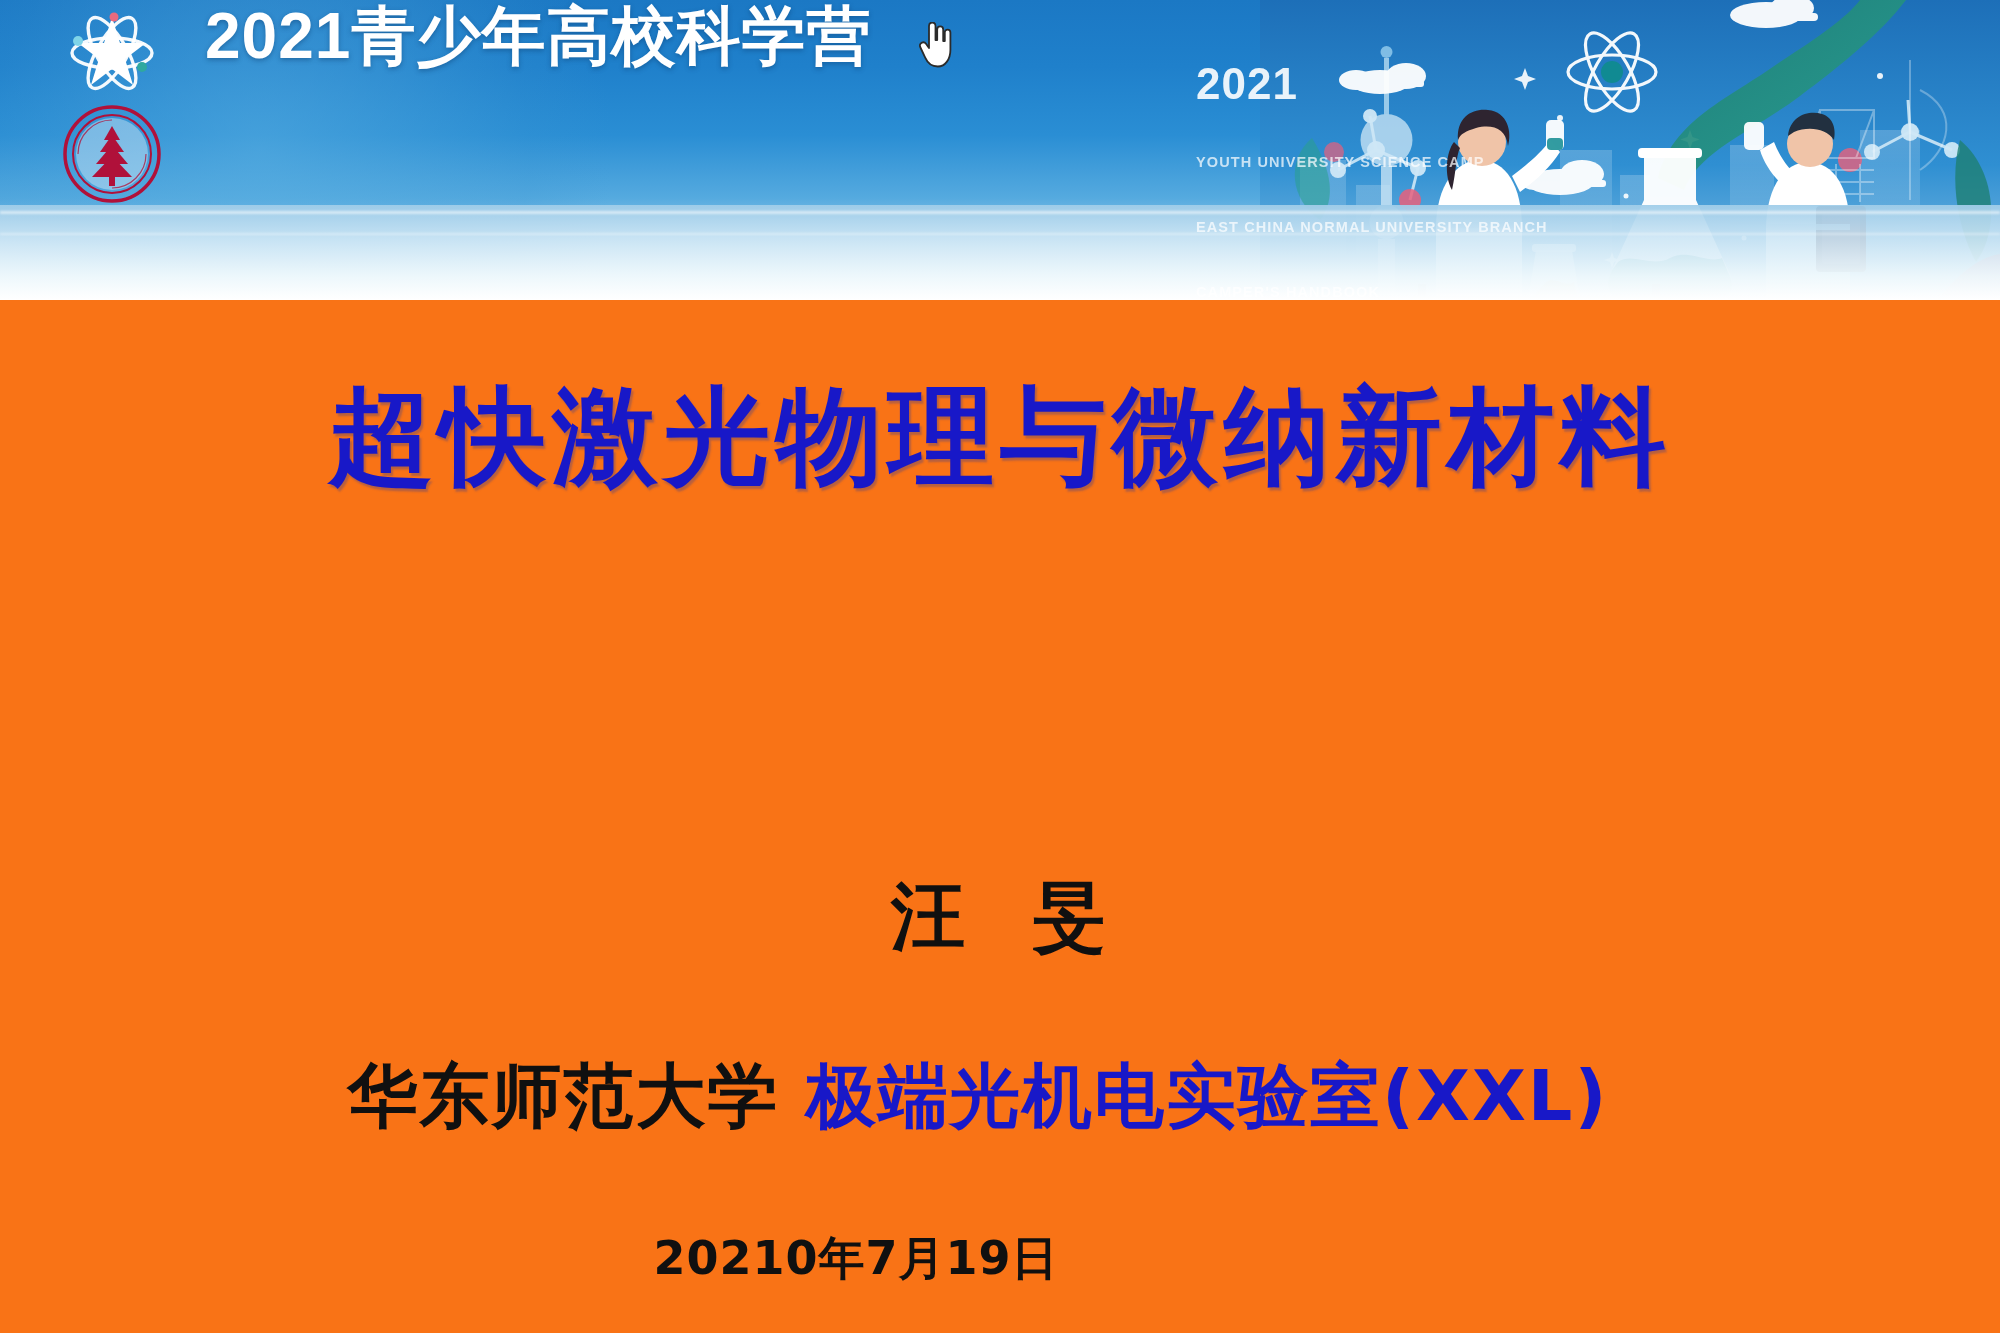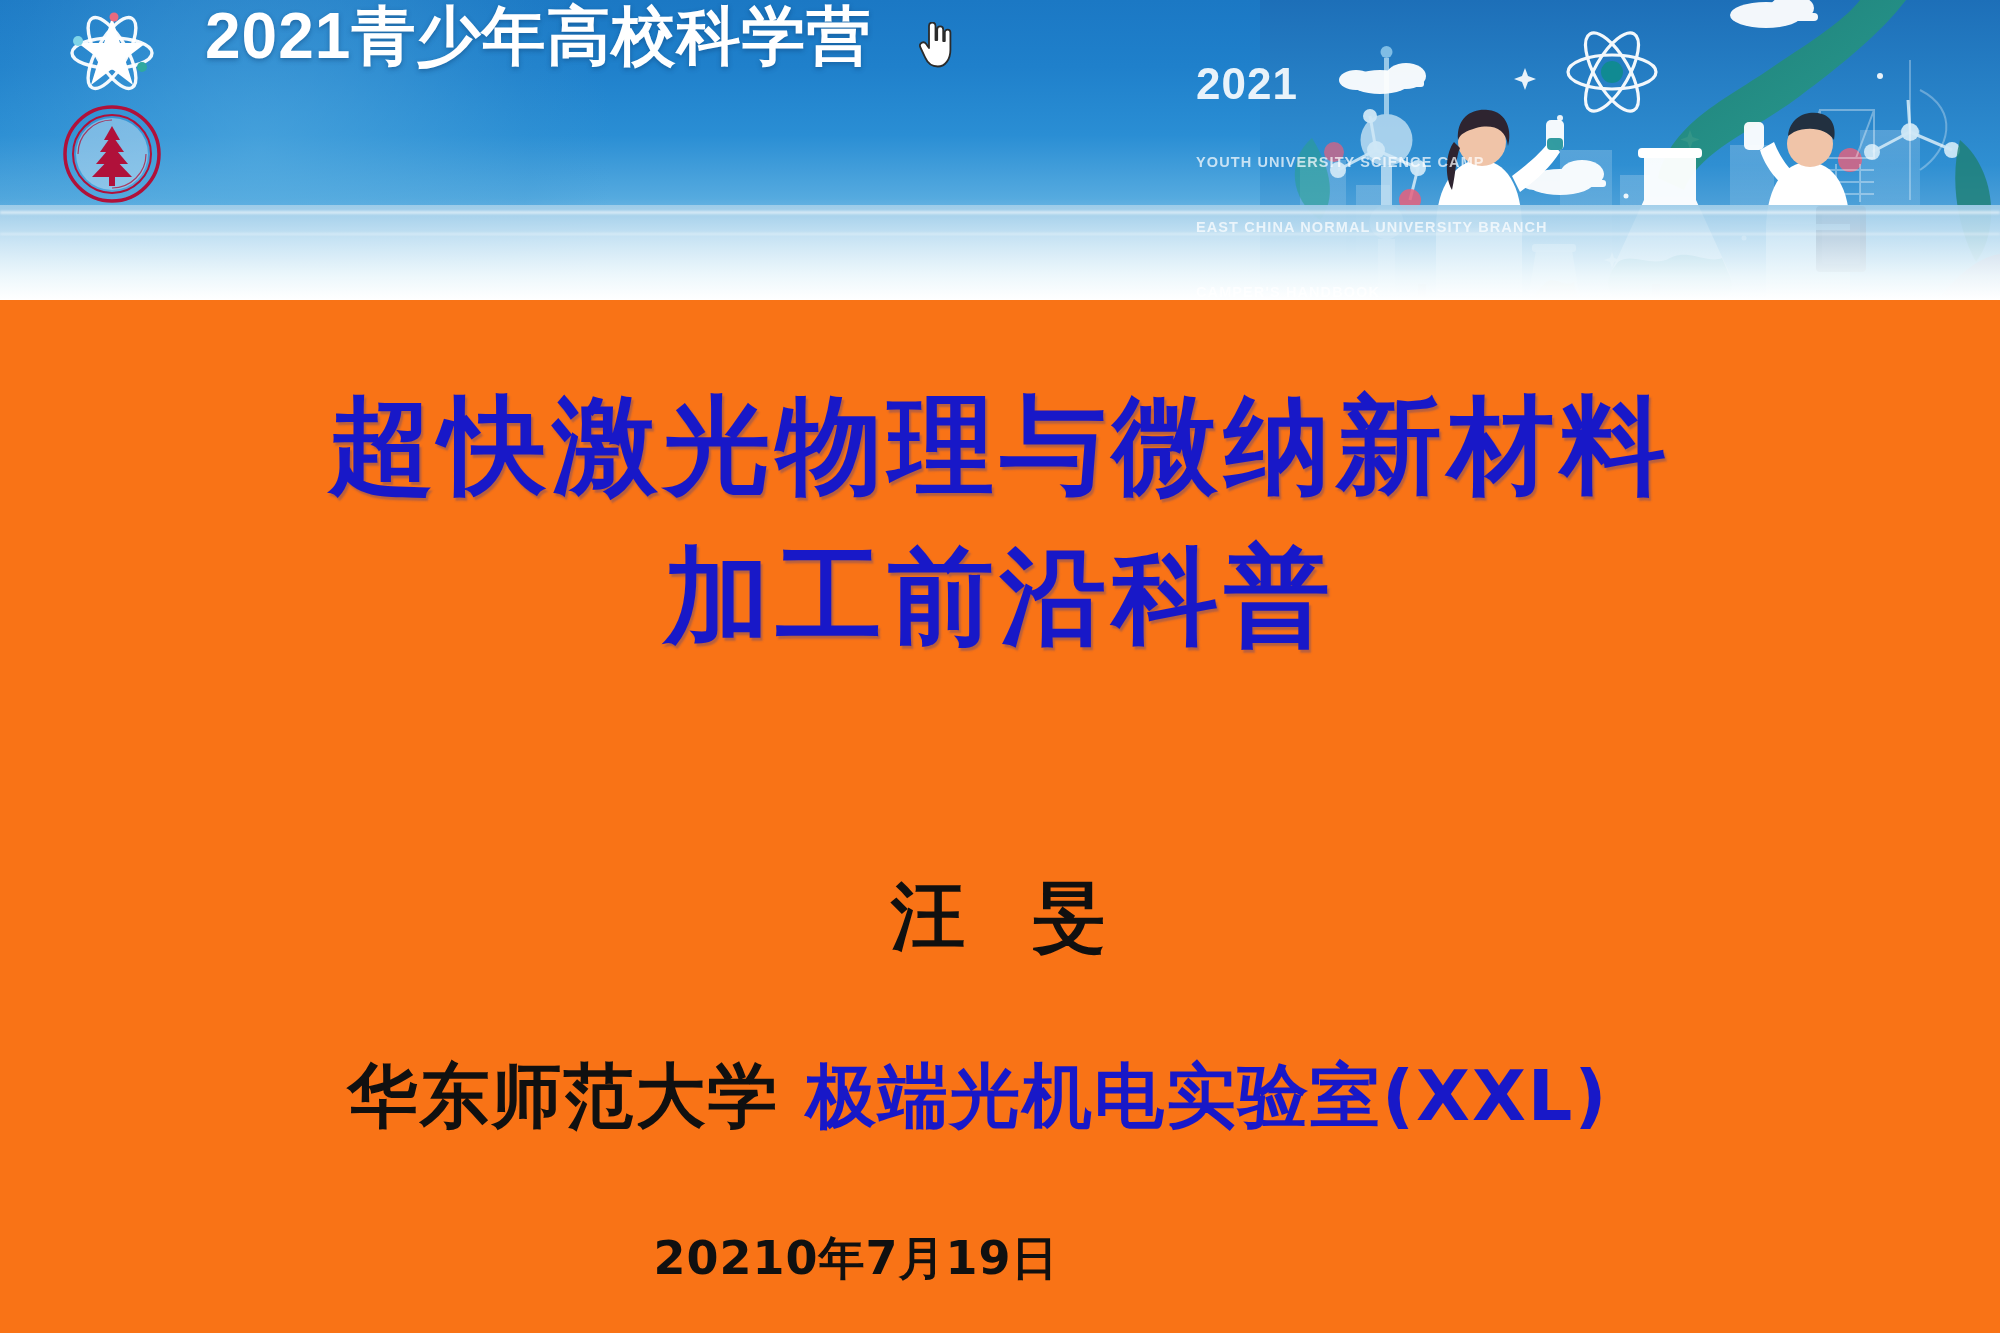--- a/index.html
+++ b/index.html
@@ -140,21 +140,21 @@
   }
 
   
   .title-wrap {
     position:absolute;
     left: 0; top: 370px;
     width: 2000px;
     text-align:center;
   }
   .main-title {
-    font-family: Liberation Sans, sans-serif;
+    font-family: Liberation Mono, monospace;
     font-size: 106px;
     font-weight: bold;
     color: #1818c8;
     letter-spacing: 6px;
     line-height: 1.42;
     text-shadow: 2px 3px 2px rgba(60,60,140,0.35);
     white-space: nowrap;
   }
 
   .author {
@@ -408,21 +408,20 @@
     <div class="eng-block">
       <div class="eng-year">2021</div>
       <div class="eng-line">YOUTH UNIVERSITY SCIENCE CAMP</div>
       <div class="eng-line">EAST CHINA NORMAL UNIVERSITY BRANCH</div>
       <div class="eng-line">CAMPER'S HANDBOOK</div>
     </div>
   </div>
 
   <div class="title-wrap">
     <div class="main-title">超快激光物理与微纳新材料</div>
-    <div class="main-title">加工前沿科普</div>
   </div>
 
   <div class="author">
     <span>汪</span><span class="gap"></span><span>旻</span>
   </div>
 
   <div class="affil">
     <span class="univ">华东师范大学</span>
     <span class="lab">极端光机电实验室(XXL)</span>
   </div>

